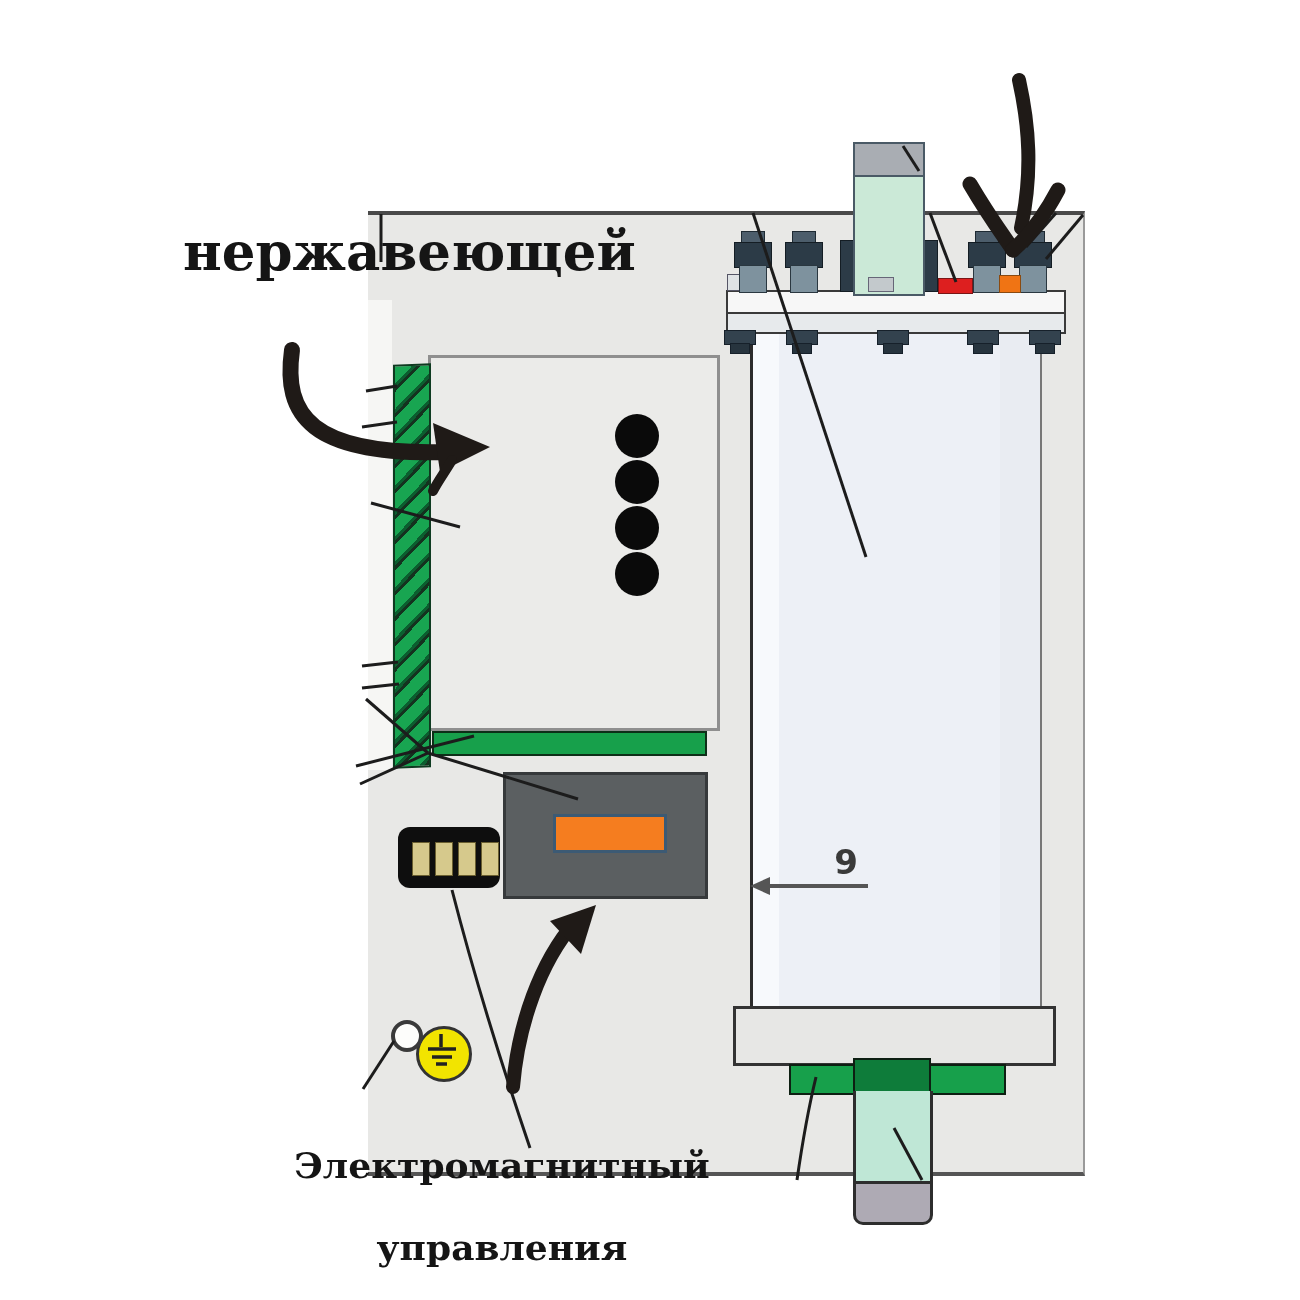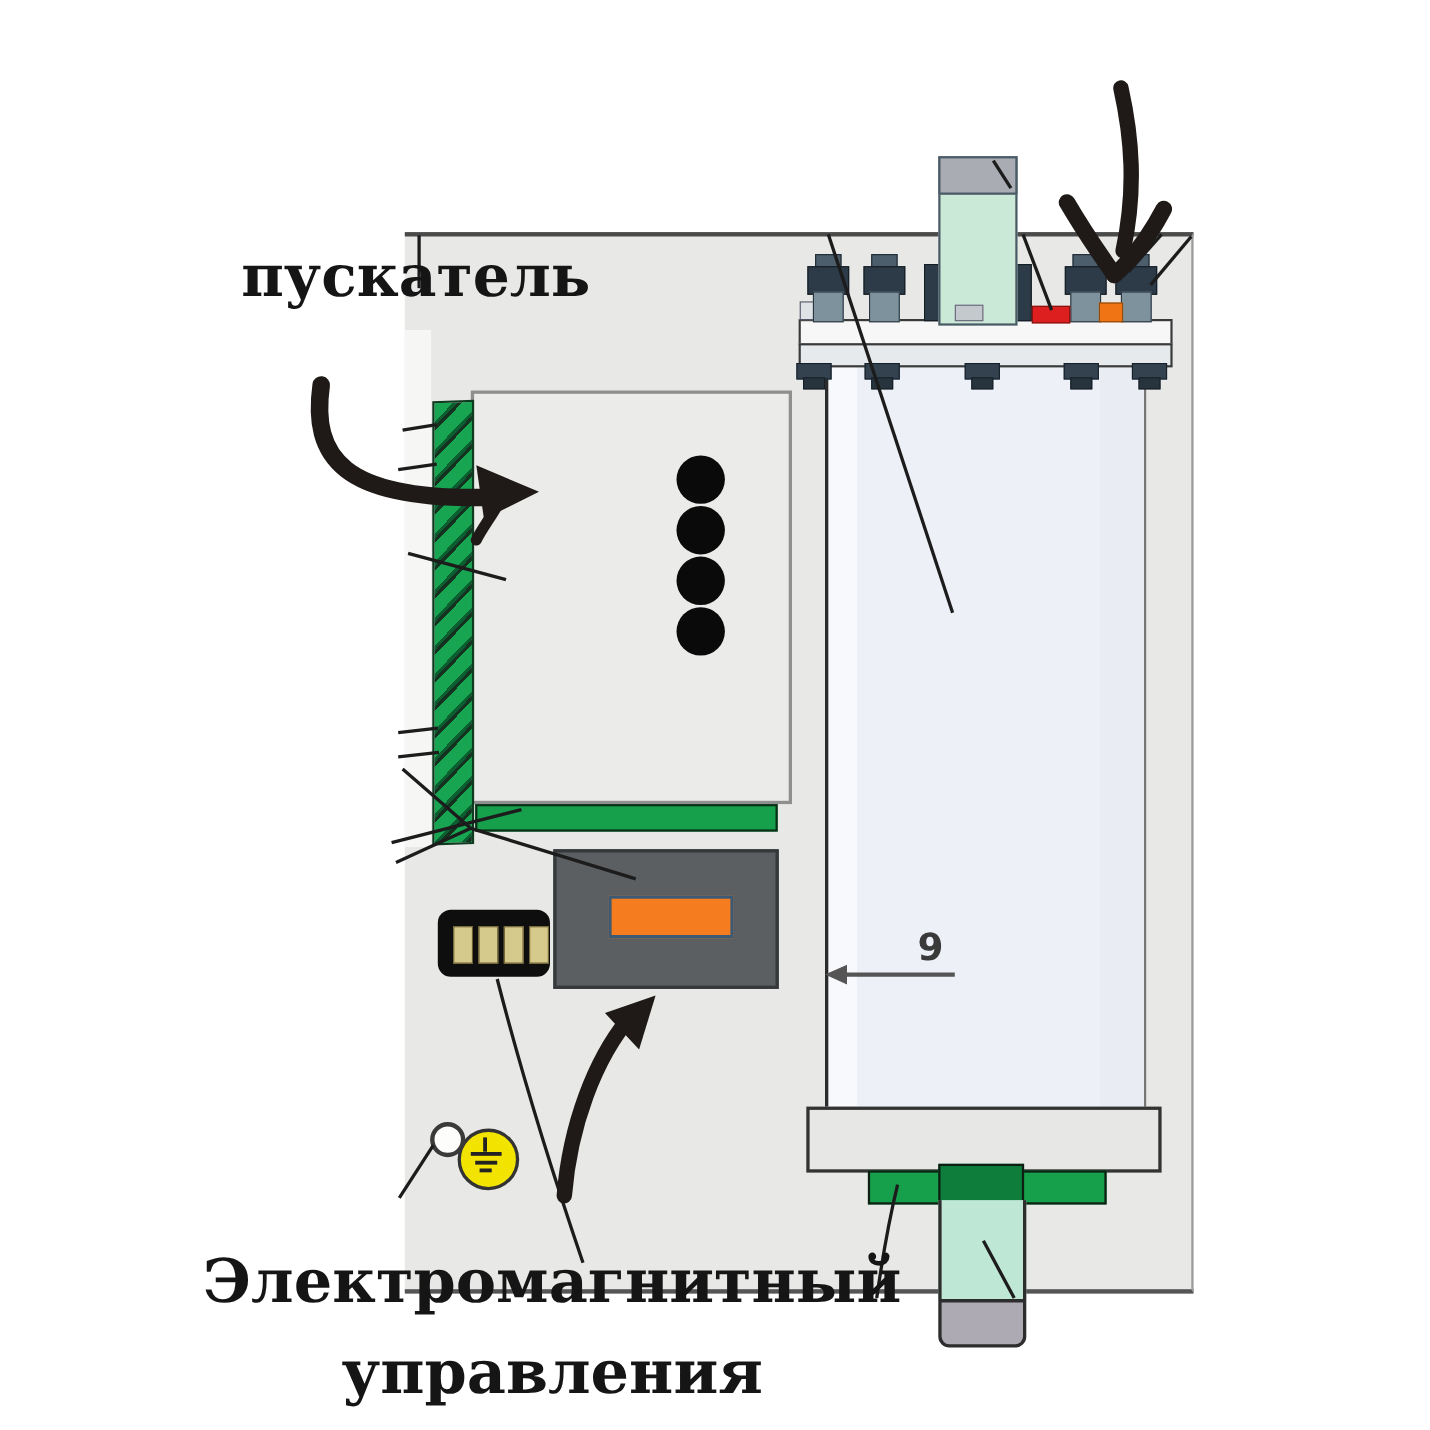--- a/index.html
+++ b/index.html
@@ -161,23 +161,23 @@
     </g>
 
     <g>
       <path d="M513,1087 C518,1025 540,962 575,922" stroke="#1f1a17" stroke-width="14" fill="none" stroke-linecap="round"></path>
       <polygon points="596,905 550,921 581,954" fill="#1f1a17"></polygon>
     </g>
   </svg>
 
 
   <div class="abs label" style="left:183px;top:218px;width:390px;font-size:53px;line-height:66px;">
-    <div>пускатель</div>
+    <div>нержавеющей</div>
   </div>
 
-  <div class="abs label" style="left:177px;top:1124px;width:650px;font-size:55px;line-height:82px;">
+  <div class="abs label" style="left:177px;top:1124px;width:650px;font-size:36px;line-height:82px;">
     <div>Электромагнитный</div>
     <div>управления</div>
   </div>
 
   <div class="abs" style="left:826px;top:842px;width:40px;text-align:center;font-size:34px;color:#3a3a3a;
               font-family:'DejaVu Sans',sans-serif;font-weight:600;z-index:13;">9</div>
 </div>
 
 </body></html>

